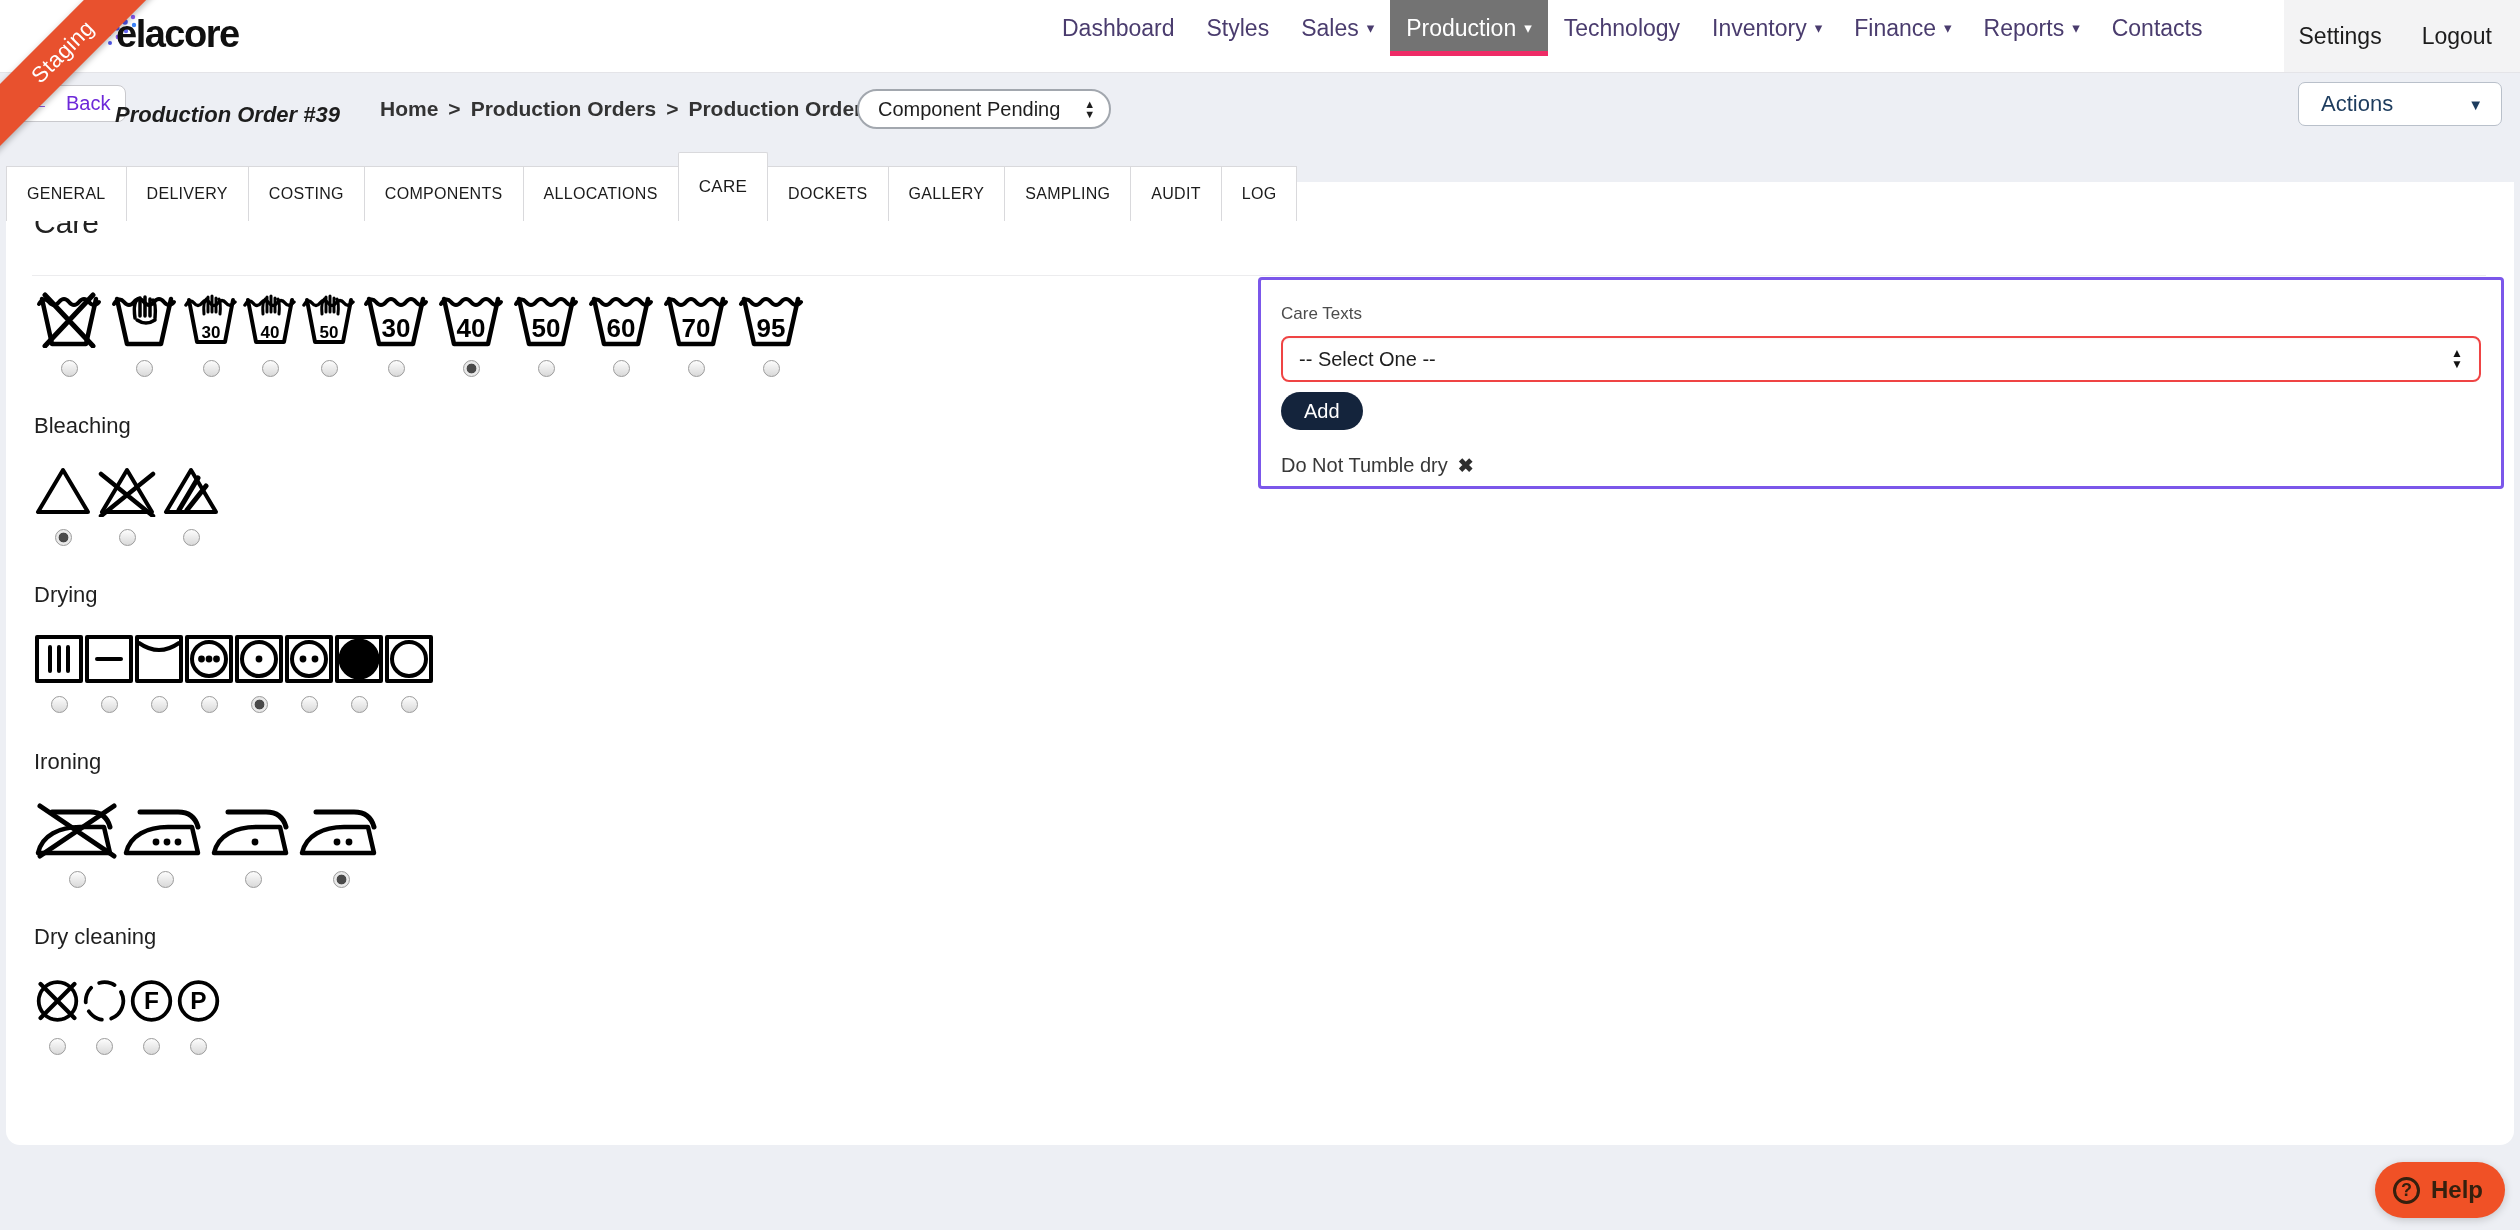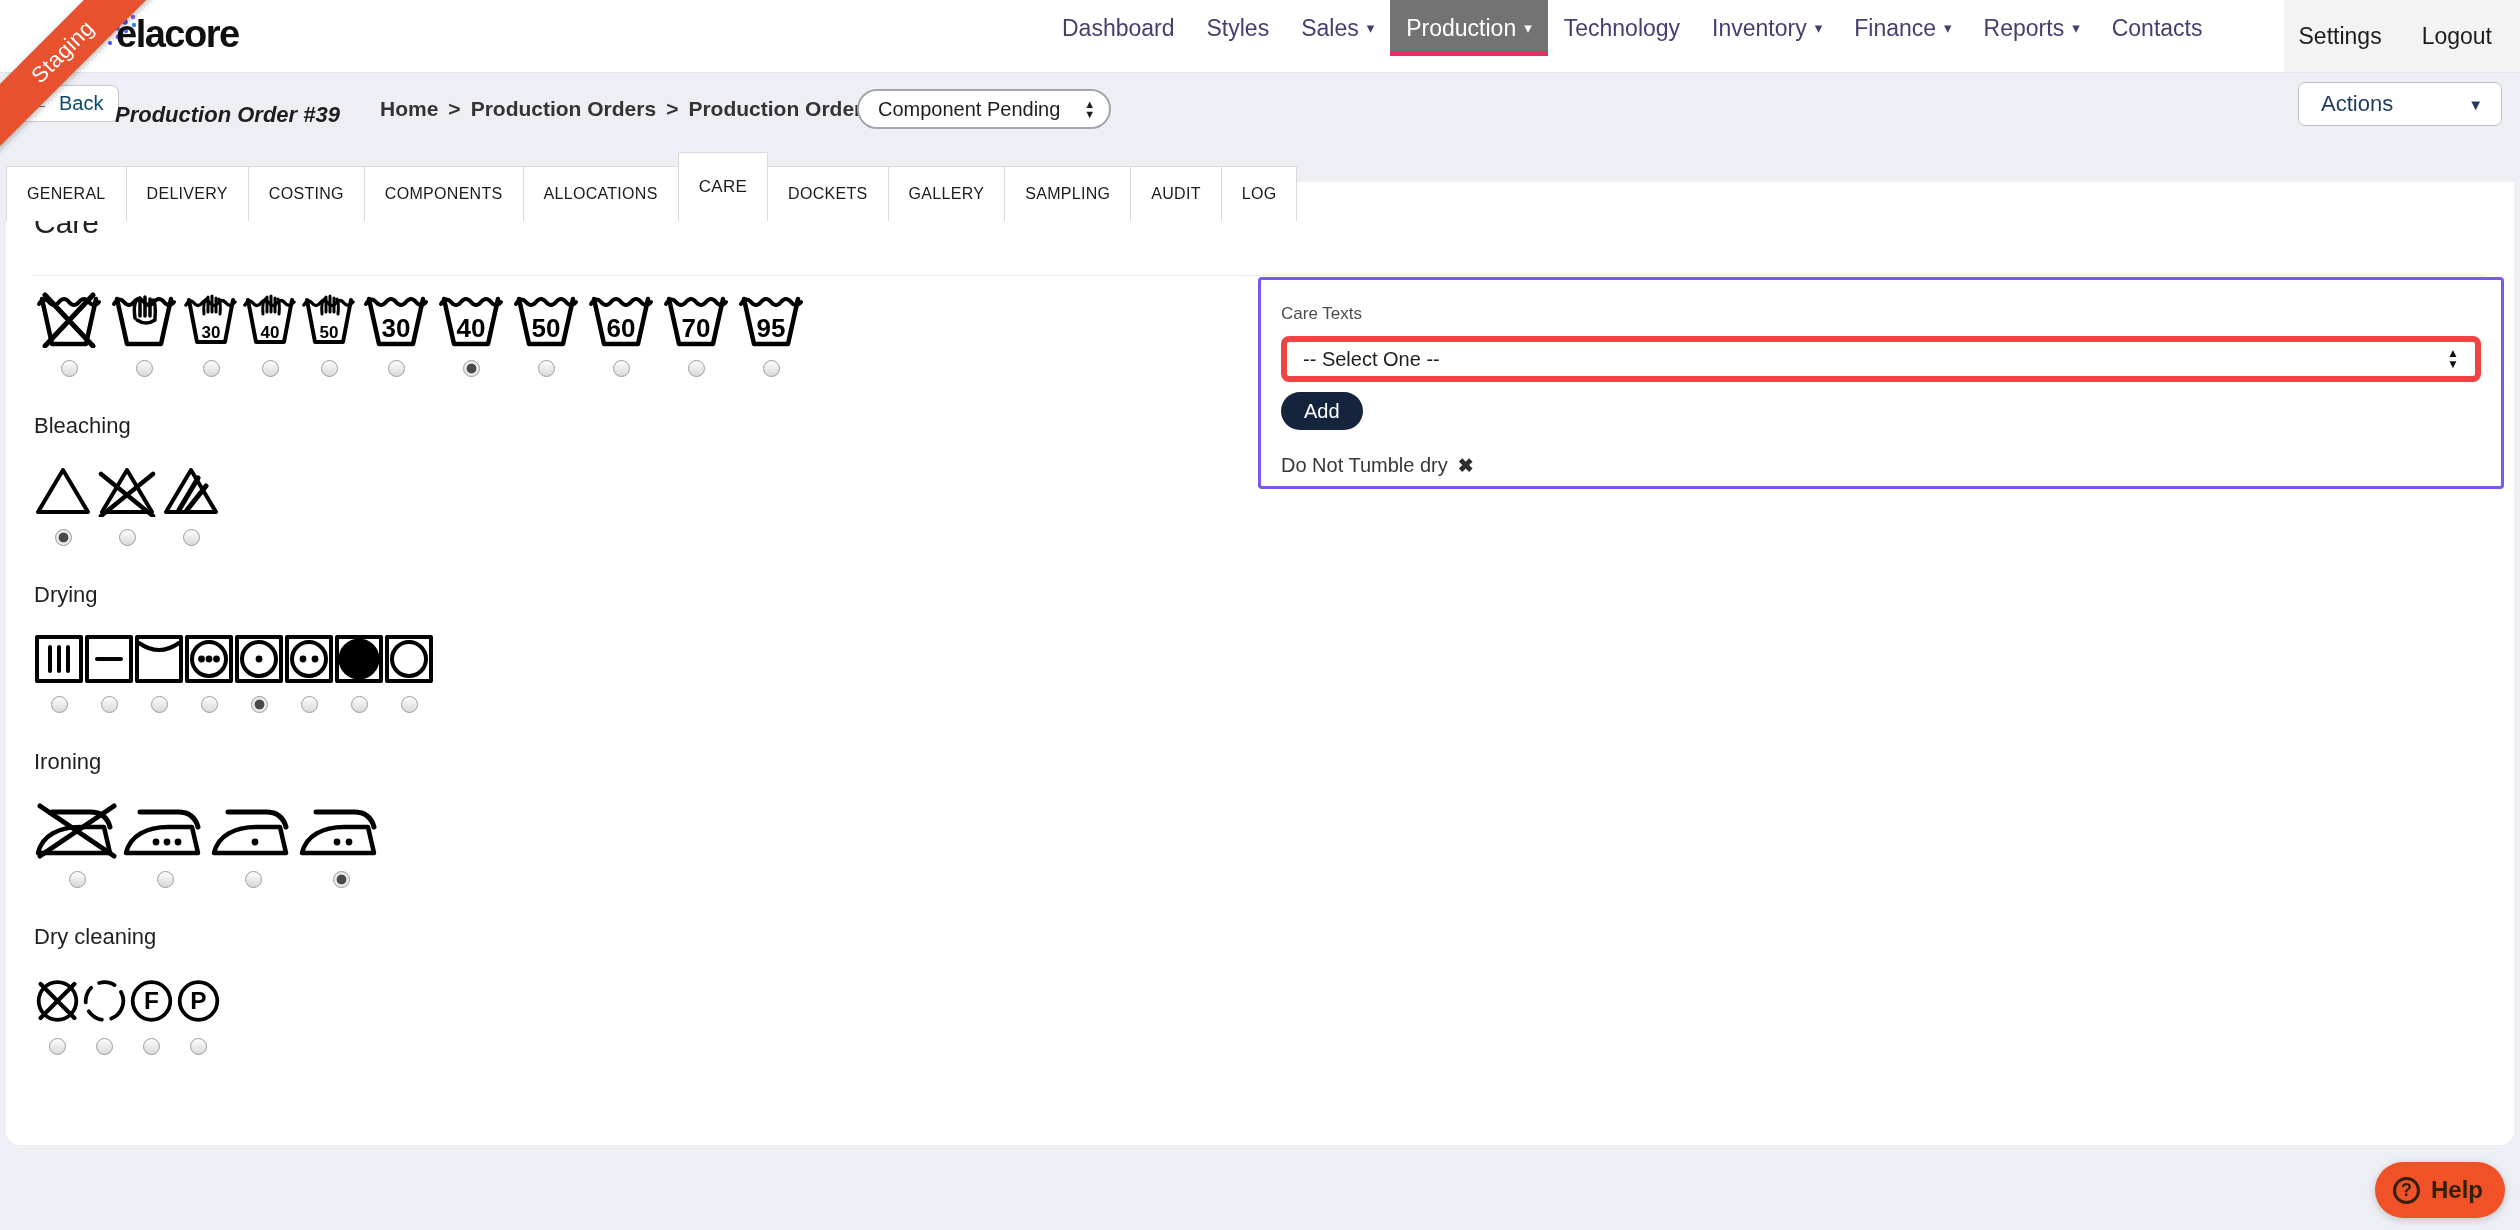--- a/index.html
+++ b/index.html
@@ -13,21 +13,21 @@
   .logo-dots{position:absolute;left:94px;top:8px;z-index:4;}
   #nav-items{position:absolute;left:1046px;top:0;height:56px;display:flex;align-items:stretch;}
   .nav-item{display:flex;align-items:center;padding:0 16px;font-size:23px;color:#4a3c6e;cursor:pointer;}
   .nav-item .caret{margin-left:8px;font-size:15px;}
   .nav-item.active{background:#737373;color:#fff;box-shadow:inset 0 -5px 0 #ee2b66;}
   .nav-right{position:absolute;right:0;top:0;height:72px;width:236px;background:#f3f3f4;display:flex;align-items:center;justify-content:flex-end;gap:40px;padding-right:28px;box-sizing:border-box;}
   .nav-right a{font-size:23px;color:#1c1c1c;cursor:pointer;}
 
   
   .pagehead{position:absolute;top:72px;left:0;right:0;height:80px;}
-  .back-btn{position:absolute;left:13px;top:13px;height:37px;background:#fff;border:1px solid #c9c9cd;border-radius:8px;font-size:20px;color:#0c4a6e;padding:0 15px;display:flex;align-items:center;gap:10px;cursor:pointer;font-family:inherit;}
+  .back-btn{position:absolute;left:13px;top:13px;height:37px;background:#fff;border:1px solid #c9c9cd;border-radius:8px;font-size:20px;color:#6d28d9;padding:0 15px;display:flex;align-items:center;gap:17px;cursor:pointer;font-family:inherit;}
   .page-title{position:absolute;left:100px;top:15px;margin:15px;font-size:22px;font-weight:700;color:#1d1d1d;font-style:italic;}
   .crumbs{position:absolute;left:380px;top:25px;font-size:21px;display:flex;gap:10px;align-items:center;font-weight:600;color:#333;}
   .crumbs .sep{color:#333;}
   .crumbs .current{color:#5a3e8e;font-weight:700;cursor:pointer;}
   .crumbs .part{cursor:pointer;color:#333;}
   .status-pill{position:absolute;left:857px;top:17px;height:40px;box-sizing:border-box;border:2px solid #a2a7ae;border-radius:21px;background:#fff;display:flex;align-items:center;padding:0 14px 0 19px;gap:24px;font-size:20px;color:#1e1e1e;cursor:pointer;}
   .updown{display:flex;flex-direction:column;font-size:11px;line-height:10px;color:#1e1e1e;}
   .actions-btn{position:absolute;right:18px;top:10px;width:204px;height:44px;background:#fff;border:1px solid #b9c0ca;border-radius:7px;font-size:22px;color:#1d3c5e;display:flex;align-items:center;justify-content:space-between;padding:0 18px 0 22px;cursor:pointer;font-family:inherit;}
   .actions-btn .caret{font-size:15px;}
 
@@ -49,21 +49,21 @@
   .radio-row{display:flex;margin-top:12px;}
   .cell{display:flex;justify-content:center;align-items:flex-end;box-sizing:border-box;}
   input[type=radio]{appearance:none;-webkit-appearance:none;width:17px;height:17px;border-radius:50%;border:1px solid #9b9b9b;background:linear-gradient(180deg,#fdfdfd,#d9d9d9);margin:0;cursor:pointer;}
   input[type=radio]:checked{background:radial-gradient(circle,#4a4a4a 0 4.6px,#e9e9e9 5.2px);}
   svg{display:block;}
   svg text{font-family:"Liberation Sans",sans-serif;}
 
   
   .panel{position:absolute;left:1252px;top:95px;width:1246px;height:212px;border:3px solid #7b57ea;border-radius:4px;background:#fff;box-sizing:border-box;}
   .ct-label{margin:24px 0 12px 20px;font-size:17px;color:#4c4c4c;}
-  .ct-select{margin:0 20px;height:46px;border:6px solid #ef4444;border-radius:8px;display:flex;align-items:center;justify-content:space-between;padding:12px 16px;font-size:20px;color:#1e1e1e;cursor:pointer;box-sizing:border-box;box-shadow:inset 0 1px 2px rgba(0,0,0,.04);}
+  .ct-select{margin:0 20px;height:46px;border:2px solid #ef4444;border-radius:8px;display:flex;align-items:center;justify-content:space-between;padding:12px 16px;font-size:20px;color:#1e1e1e;cursor:pointer;box-sizing:border-box;box-shadow:inset 0 1px 2px rgba(0,0,0,.04);}
   .ct-select .updown{color:#111;font-size:12px;line-height:11px;}
   .add-btn{margin:10px 0 0 20px;height:38px;padding:0 23px;background:#14243c;color:#fff;border:none;border-radius:19px;font-size:20px;cursor:pointer;font-family:inherit;}
   .ct-items{margin:24px 0 0 20px;font-size:20px;color:#383838;}
   .ct-item{display:flex;align-items:center;gap:10px;}
   .ct-item .x{cursor:pointer;font-size:19px;color:#2e2e2e;font-weight:700;}
 
   
   .help-btn{position:absolute;right:15px;bottom:12px;height:56px;padding:0 22px 0 18px;background:#f05126;border-radius:28px;display:flex;align-items:center;gap:11px;cursor:pointer;box-shadow:0 2px 8px rgba(0,0,0,.18);z-index:30;}
   .help-btn .q{width:27px;height:27px;border:3px solid #35200e;border-radius:50%;display:flex;align-items:center;justify-content:center;font-size:18px;font-weight:700;color:#35200e;box-sizing:border-box;}
   .help-btn .lbl{font-size:24px;font-weight:700;color:#35200e;}

